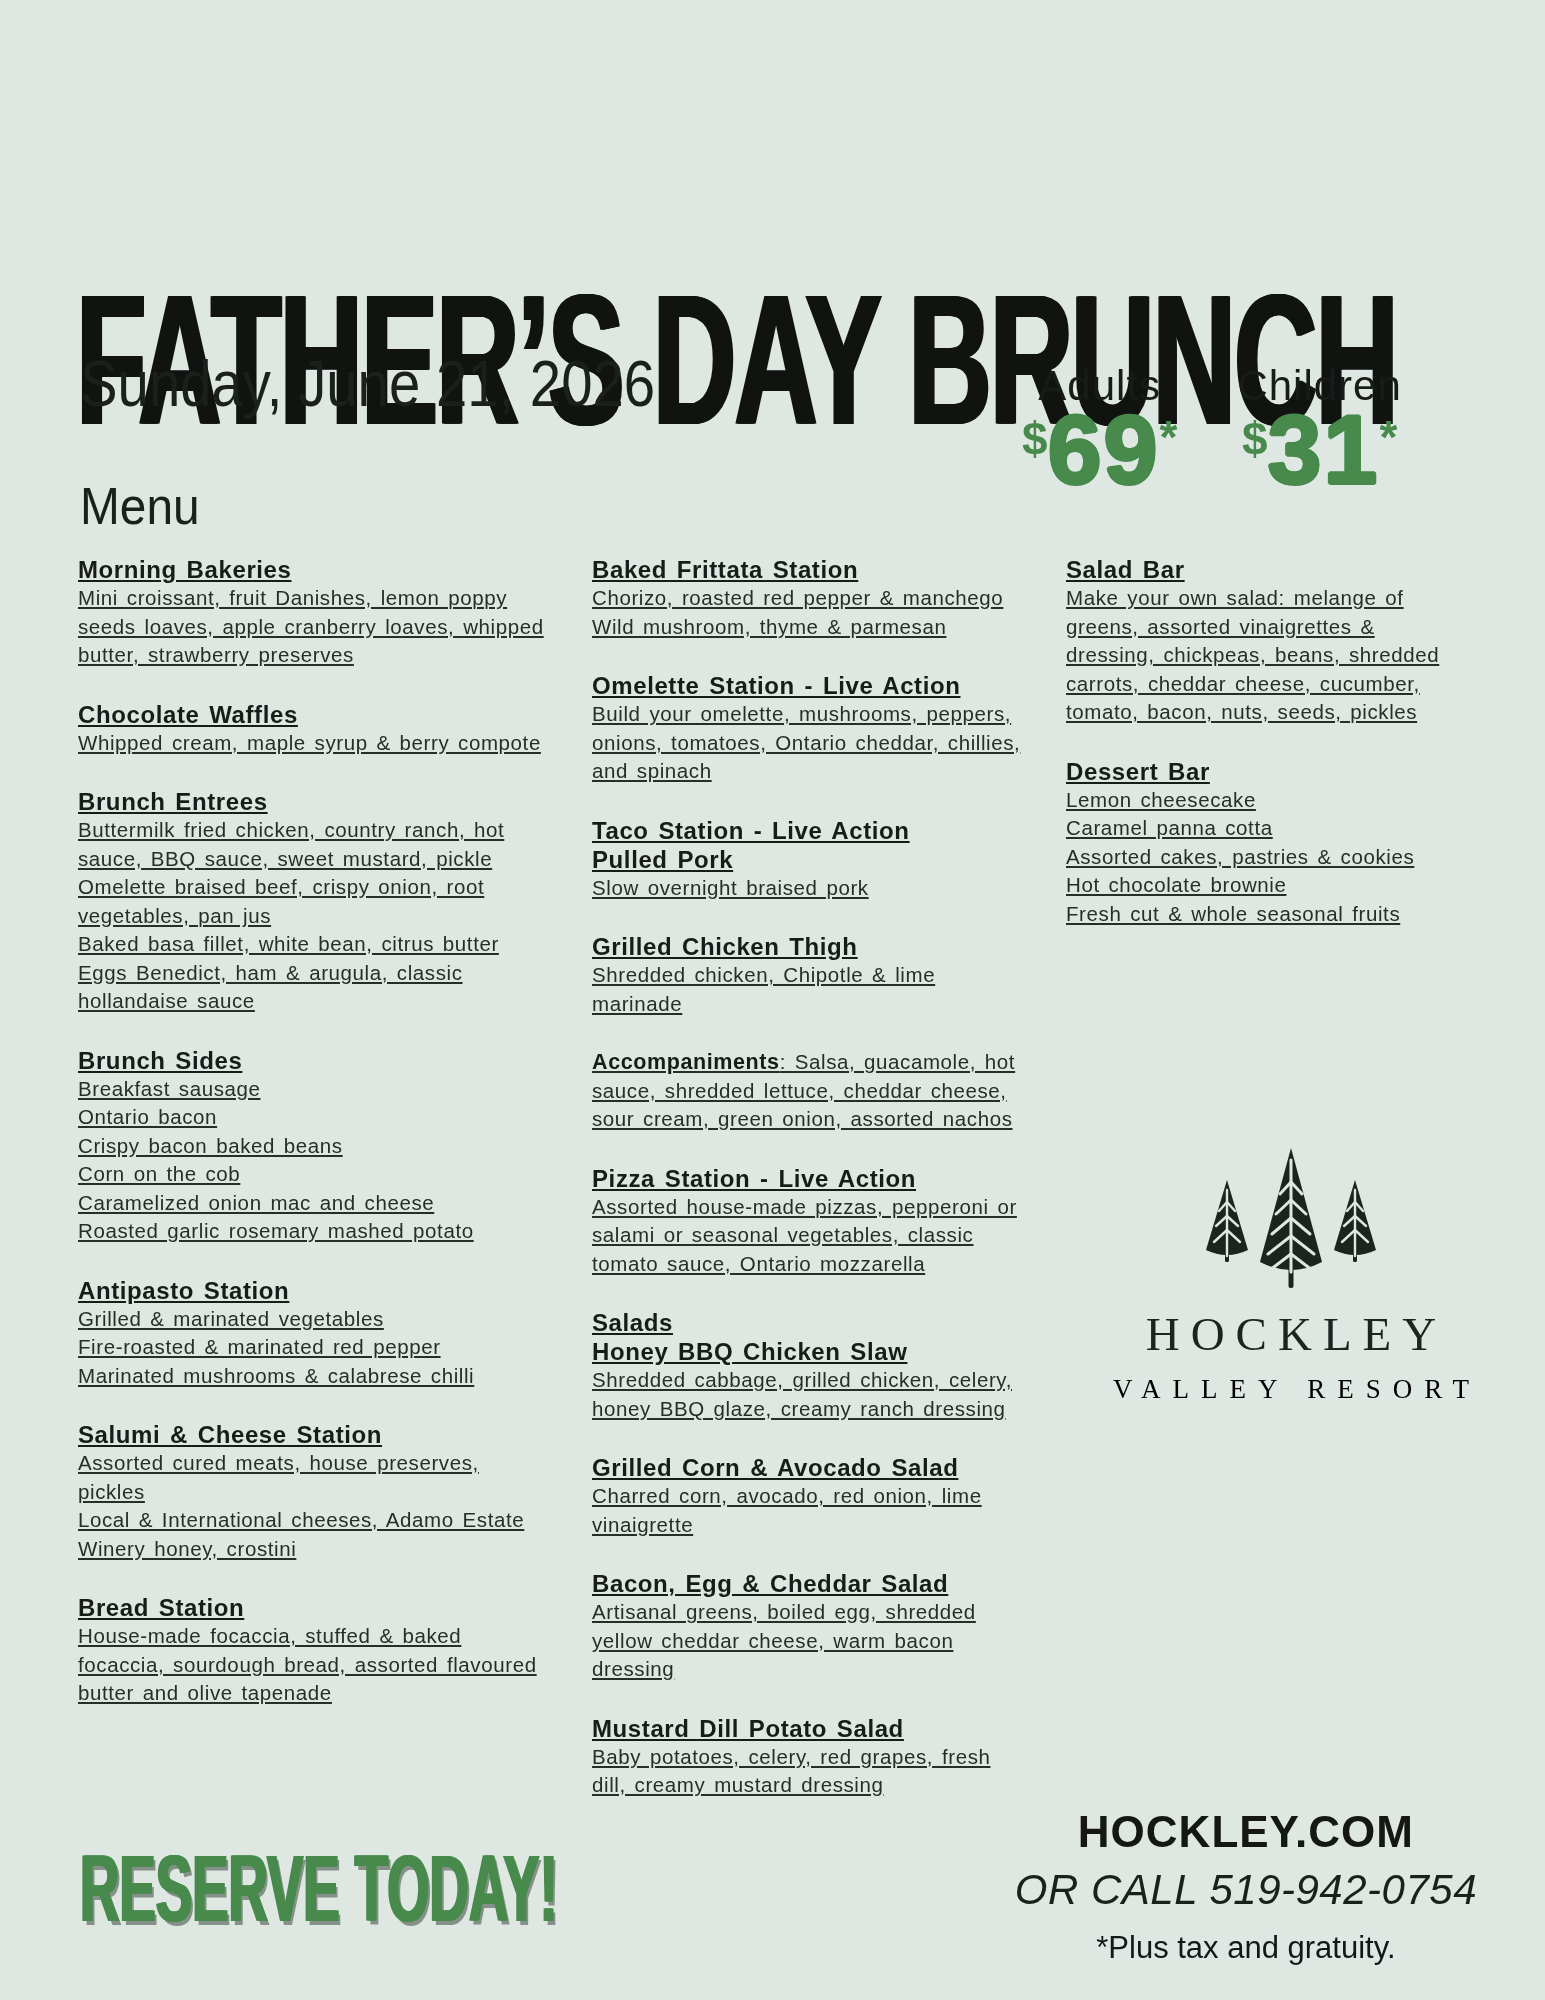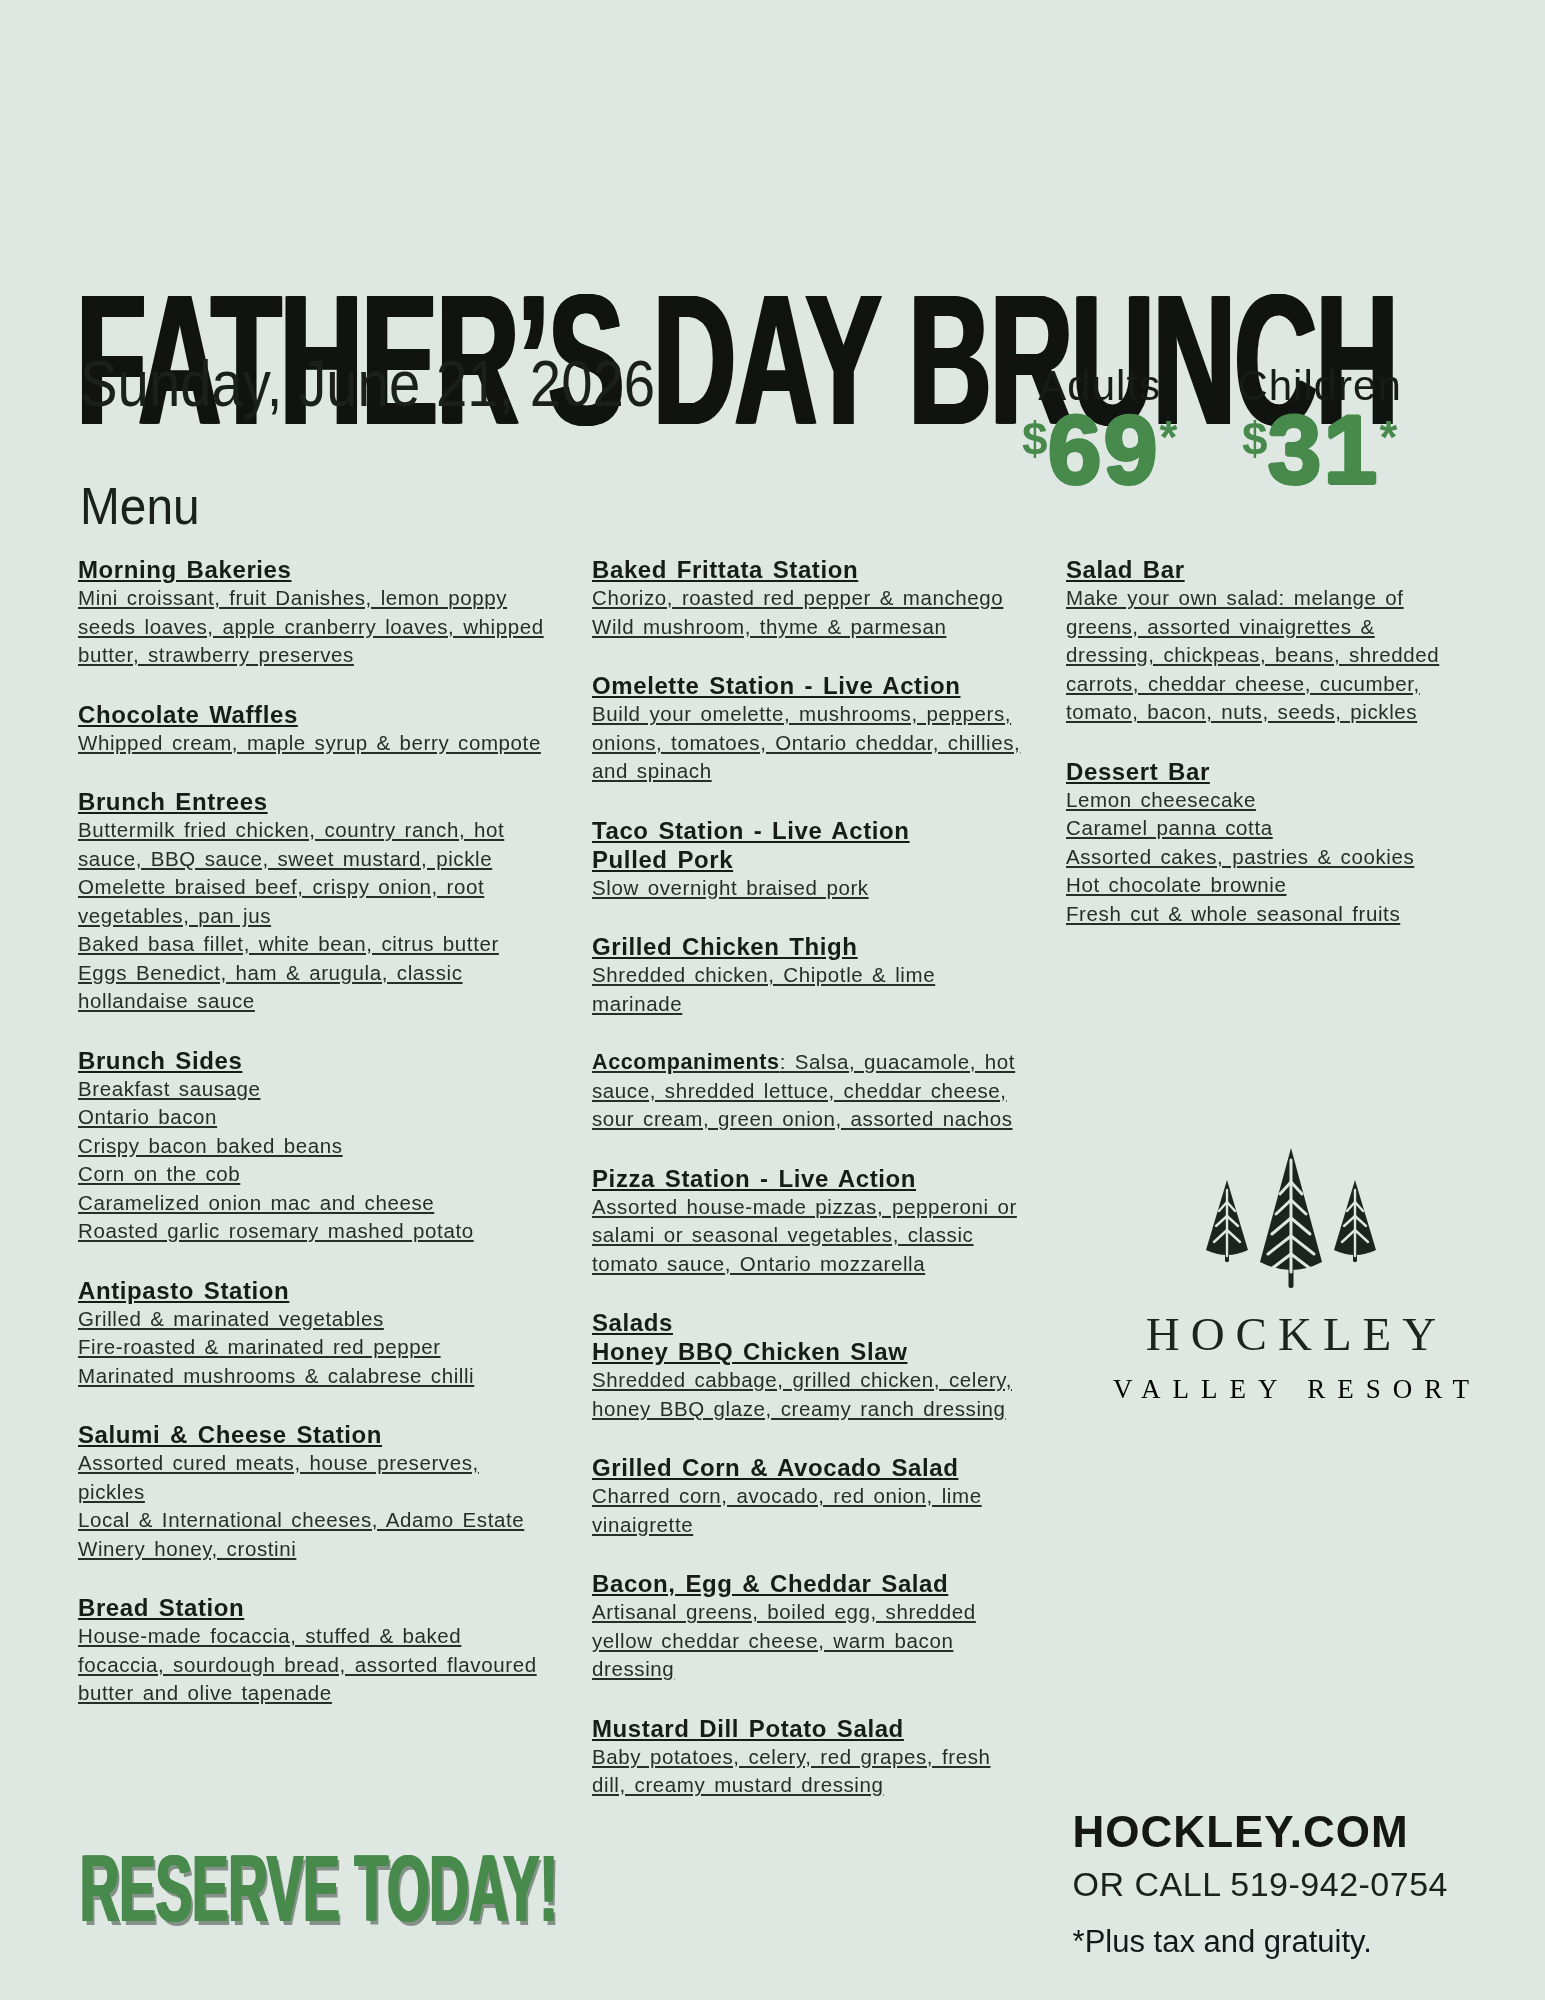--- a/index.html
+++ b/index.html
@@ -77,23 +77,23 @@
     position:absolute; left:80px; top:1842px;
     font-size:94px; line-height:94px; font-weight:bold; color:#478a4c;
   }
   .reserve .condense{
     transform:scaleX(0.58); letter-spacing:0px;
     text-shadow:2px 0 0 currentColor,-2px 0 0 currentColor,
                 5px 4px 0 rgba(60,75,64,0.55);
   }
 
   
-  .footer-right{position:absolute; right:97px; top:1808px; text-align:left; color:#141714;}
+  .footer-right{position:absolute; right:68px; top:1808px; text-align:center; color:#141714;}
   .site{font-size:44px; line-height:48px; font-weight:bold; letter-spacing:1px;}
-  .call{font-size:34px; line-height:44px; margin-top:6px; letter-spacing:0.5px; color:#1b201c;}
+  .call{font-size:42px; line-height:44px; margin-top:12px; letter-spacing:0.5px; color:#1b201c;font-style:italic;}
   .notes{margin-top:16px; font-size:31px; line-height:40px; color:#14171a;}
 </style>
 </head>
 <body>
 
 <div class="page">
 
   <h1 class="title"><span class="condense">FATHER’S DAY BRUNCH</span></h1>
 
   <div class="date"><span class="condense">Sunday, June 21, 2026</span></div>

